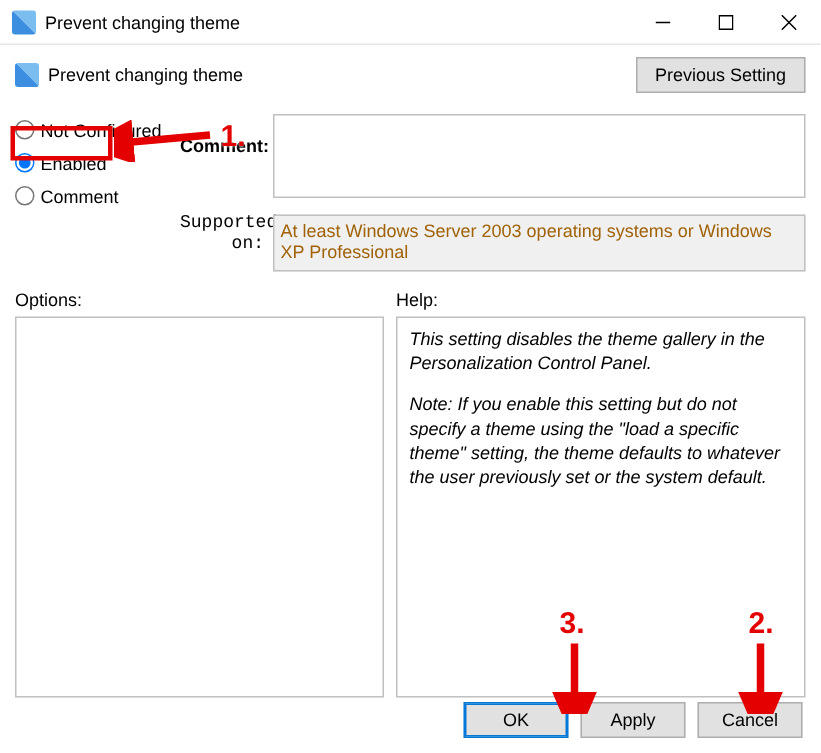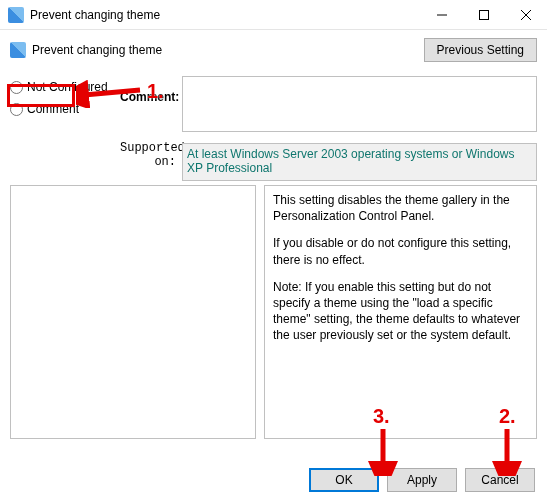--- a/index.html
+++ b/index.html
@@ -55,21 +55,21 @@
     cursor:pointer;
   }
   .btn.primary { border:1px solid #0078d7; outline:1px solid #0078d7; outline-offset:-2px;margin-left:40px; }
 
   
   .config-area{
     display:flex;
     margin-top:14px;
   }
   .radio-col{ width:110px; padding-top:2px; }
-  .radio-item{ display:flex; align-items:flex-end; gap:4px; margin:2px 0 8px 0; }
+  .radio-item{ display:flex; align-items:flex-start; gap:4px; margin:2px 0 8px 0; }
   .radio-item input{ margin:0; }
   .lbl-col{ width:62px; text-align:right; padding-right:6px; }
   .lbl-col .lbl{ margin-top:14px;font-weight:bold; }
   .lbl-col .lbl2{ margin-top:37px;font-family:Liberation Mono, monospace; }
   .field-col{ flex:1; }
 
   .comment-box{
     width:100%; height:56px;
     border:1px solid #c0c0c0;
     background:#fff;
@@ -79,37 +79,37 @@
     overflow-y:scroll;
   }
   .supported-box{
     width:100%; height:38px;
     border:1px solid #c0c0c0;
     background:#f0f0f0;
     font:inherit;
     padding:3px 4px;
     margin-top:8px;
     overflow-y:scroll;
-    color:#0f766e;
+    color:#a16207;
   }
 
   .mid-labels{ display:flex; margin-top:12px; }
   .mid-labels .ol{ width:250px; }
   .mid-labels .hl{ flex:1; padding-left:4px; }
 
   .panes{ display:flex; gap:8px; margin-top:4px; }
   .pane{
     border:1px solid #c0c0c0;
     height:254px;
     background:#fff;
     overflow:hidden;
   }
   .pane.options{ width:246px; }
   .pane.help{ flex:1; overflow-y:scroll; padding:6px 8px; line-height:1.35; }
-  .pane.help p{ margin:0 0 11px 0; }
+  .pane.help p{ margin:0 0 11px 0;font-style:italic; }
 
   .dlg-buttons{
     position:absolute;
     right:12px;
     bottom:10px;
     display:flex;
     gap:8px;
   }
 
   
@@ -164,40 +164,47 @@
     </div>
   </div>
 
   <div class="config-area">
     <div class="radio-col">
       <label class="radio-item">
         <input type="radio" name="state" style="">
         <span>Not Configured</span>
       </label>
       <label class="radio-item">
+        <input type="radio" name="state" checked="" style="">
+        <span>Enabled</span>
+      </label>
+      <label class="radio-item">
         <input type="radio" name="state" style="">
         <span>Comment</span>
       </label>
     </div>
     <div class="lbl-col">
       <div class="lbl">Comment:</div>
       <div class="lbl2">Supported on:</div>
     </div>
     <div class="field-col">
       <textarea class="comment-box" style=""></textarea>
       <div class="supported-box">At least Windows Server 2003 operating systems or Windows XP Professional</div>
     </div>
   </div>
 
+  <div class="mid-labels">
+    <div class="ol">Options:</div>
+    <div class="hl">Help:</div>
+  </div>
 
   <div class="panes">
     <div class="pane options"></div>
     <div class="pane help">
       <p>This setting disables the theme gallery in the Personalization Control Panel.</p>
-      <p>If you disable or do not configure this setting, there is no effect.</p>
       <p>Note: If you enable this setting but do not specify a theme using the "load a specific theme" setting, the theme defaults to whatever the user previously set or the system default.</p>
     </div>
   </div>
 </div>
 
 <div class="dlg-buttons">
   <button class="btn primary">OK</button>
   <button class="btn">Apply</button>
   <button class="btn">Cancel</button>
 </div>

